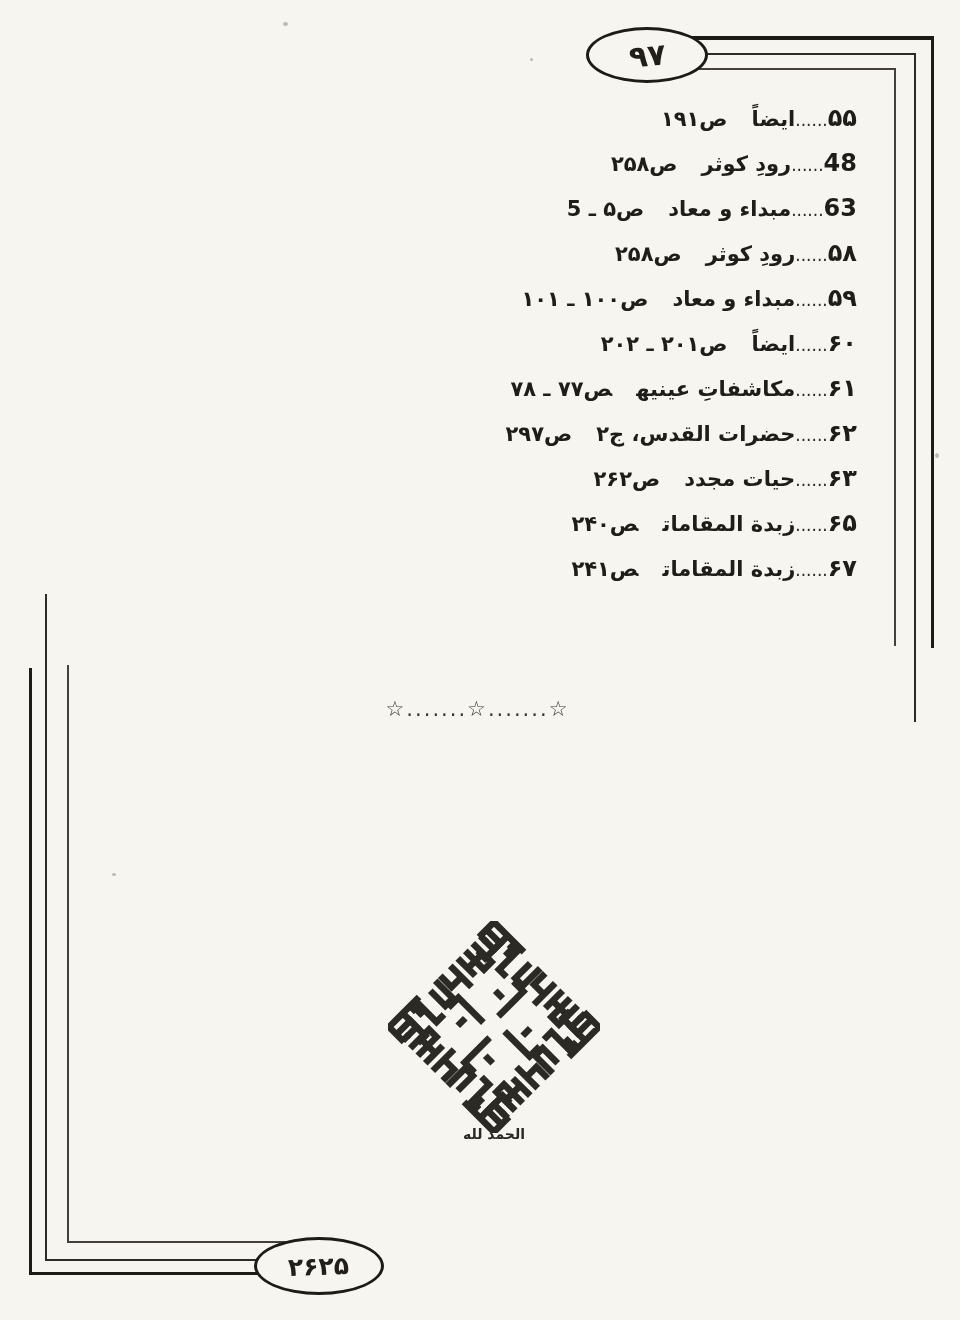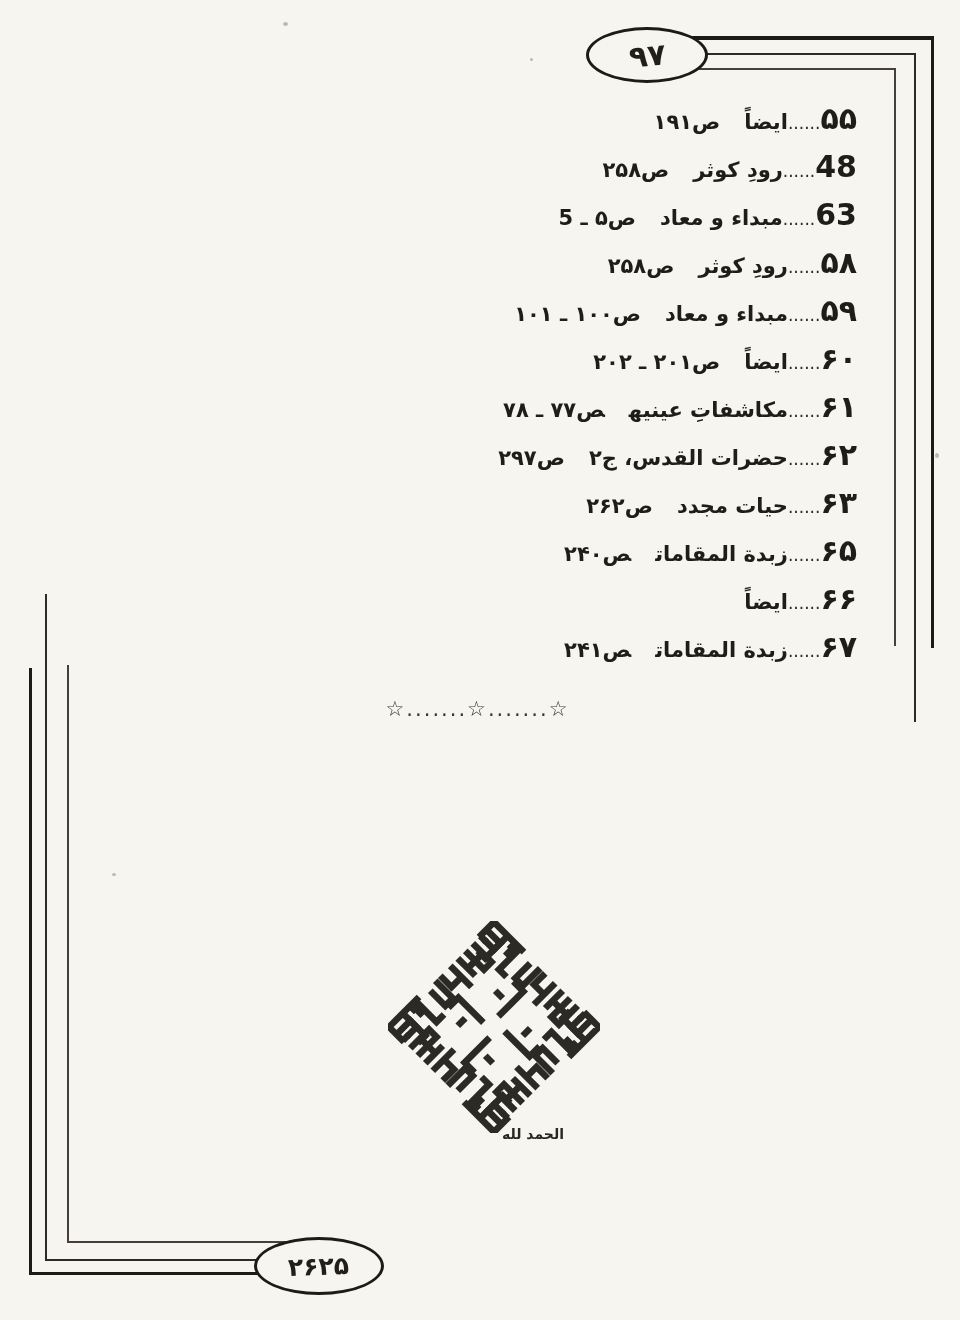--- a/index.html
+++ b/index.html
@@ -30,34 +30,34 @@
 
   #toc{
     position:absolute;top:97px;right:103px;width:600px;
     direction:rtl;text-align:right;
     z-index:2;
   }
   .toc-row{
     line-height:43px;white-space:nowrap;
     font-weight:bold;font-size:21px;color:#1f1d19;
   }
-  .toc-row .num{font-size:30px;letter-spacing:1px;}
+  .toc-row .num{font-size:24px;letter-spacing:1px;}
   .toc-row .dots{font-weight:normal;font-size:17px;letter-spacing:1px;color:#2a2722;}
   .toc-row .pg{margin-right:24px;}
 
   #stars{
     position:absolute;left:330px;top:697px;width:295px;
     direction:ltr;text-align:center;
     font-size:21px;color:#3a3631;letter-spacing:2px;
   }
 
   #emblem{position:absolute;left:388px;top:921px;width:212px;height:212px;}
   #emblem-caption{
     position:absolute;left:424px;top:1126px;width:140px;
-    text-align:right;font-size:14px;font-weight:bold;color:#2b2823;
+    text-align:center;font-size:14px;font-weight:bold;color:#2b2823;
   }
 
   .speck{position:absolute;background:#8d887e;border-radius:50%;opacity:.55;}
 </style>
 </head>
 <body>
 
 <div id="page">
 
   <div>
@@ -77,21 +77,20 @@
       <div class="toc-row"><span class="num">۵۵</span><span class="dots">......</span><span class="title">ایضاً</span><span class="pg">ص۱۹۱</span></div>
       <div class="toc-row"><span class="num">48</span><span class="dots">......</span><span class="title">رودِ کوثر</span><span class="pg">ص۲۵۸</span></div>
       <div class="toc-row"><span class="num">63</span><span class="dots">......</span><span class="title">مبداء و معاد</span><span class="pg">ص۵ ـ 5</span></div>
       <div class="toc-row"><span class="num">۵۸</span><span class="dots">......</span><span class="title">رودِ کوثر</span><span class="pg">ص۲۵۸</span></div>
       <div class="toc-row"><span class="num">۵۹</span><span class="dots">......</span><span class="title">مبداء و معاد</span><span class="pg">ص۱۰۰ ـ ۱۰۱</span></div>
       <div class="toc-row"><span class="num">۶۰</span><span class="dots">......</span><span class="title">ایضاً</span><span class="pg">ص۲۰۱ ـ ۲۰۲</span></div>
       <div class="toc-row"><span class="num">۶۱</span><span class="dots">......</span><span class="title">مکاشفاتِ عینیه</span><span class="pg">ص۷۷ ـ ۷۸</span></div>
       <div class="toc-row"><span class="num">۶۲</span><span class="dots">......</span><span class="title">حضرات القدس، ج۲</span><span class="pg">ص۲۹۷</span></div>
       <div class="toc-row"><span class="num">۶۳</span><span class="dots">......</span><span class="title">حیات مجدد</span><span class="pg">ص۲۶۲</span></div>
       <div class="toc-row"><span class="num">۶۵</span><span class="dots">......</span><span class="title">زبدة المقامات</span><span class="pg">ص۲۴۰</span></div>
-      <div class="toc-row"><span class="num">۶۶</span><span class="dots">......</span><span class="title">ایضاً</span></div>
       <div class="toc-row"><span class="num">۶۷</span><span class="dots">......</span><span class="title">زبدة المقامات</span><span class="pg">ص۲۴۱</span></div>
     </div>
 
   <div id="stars">☆.......☆.......☆</div>
 
   <svg id="emblem" viewBox="-120 -120 240 240" xmlns="http://www.w3.org/2000/svg">
     <g transform="rotate(45)" stroke="#2c2a25" stroke-width="7.5" fill="none" stroke-linecap="butt" stroke-linejoin="miter">
 
       <g id="band">
         <path d="M -84,36 V 84 H -60 M -72,84 V 62 H -62 V 78 M -50,84 V 54 H -38 V 84 M -50,68 H -26 M -26,84 V 56 M -14,50 V 84 M -14,66 H 2 V 84 M 10,84 V 56 H 22 V 80 M 30,50 H 42 V 78 H 54 M 48,84 V 66 M 62,84 V 48 H 74 M 74,62 H 84"></path>

